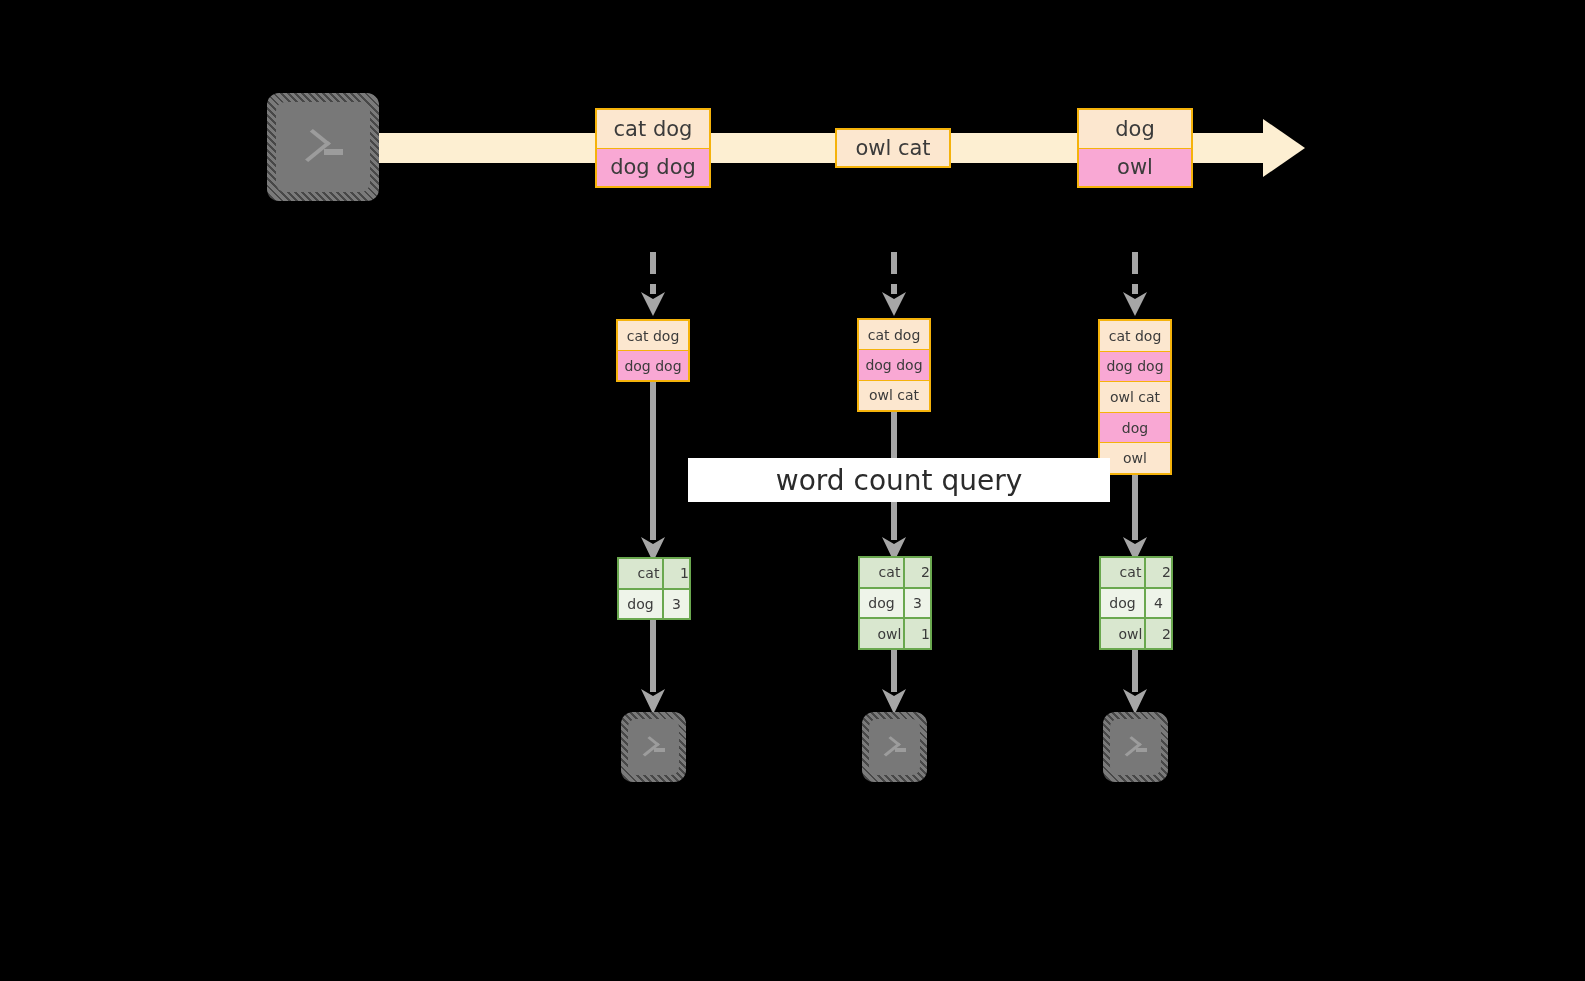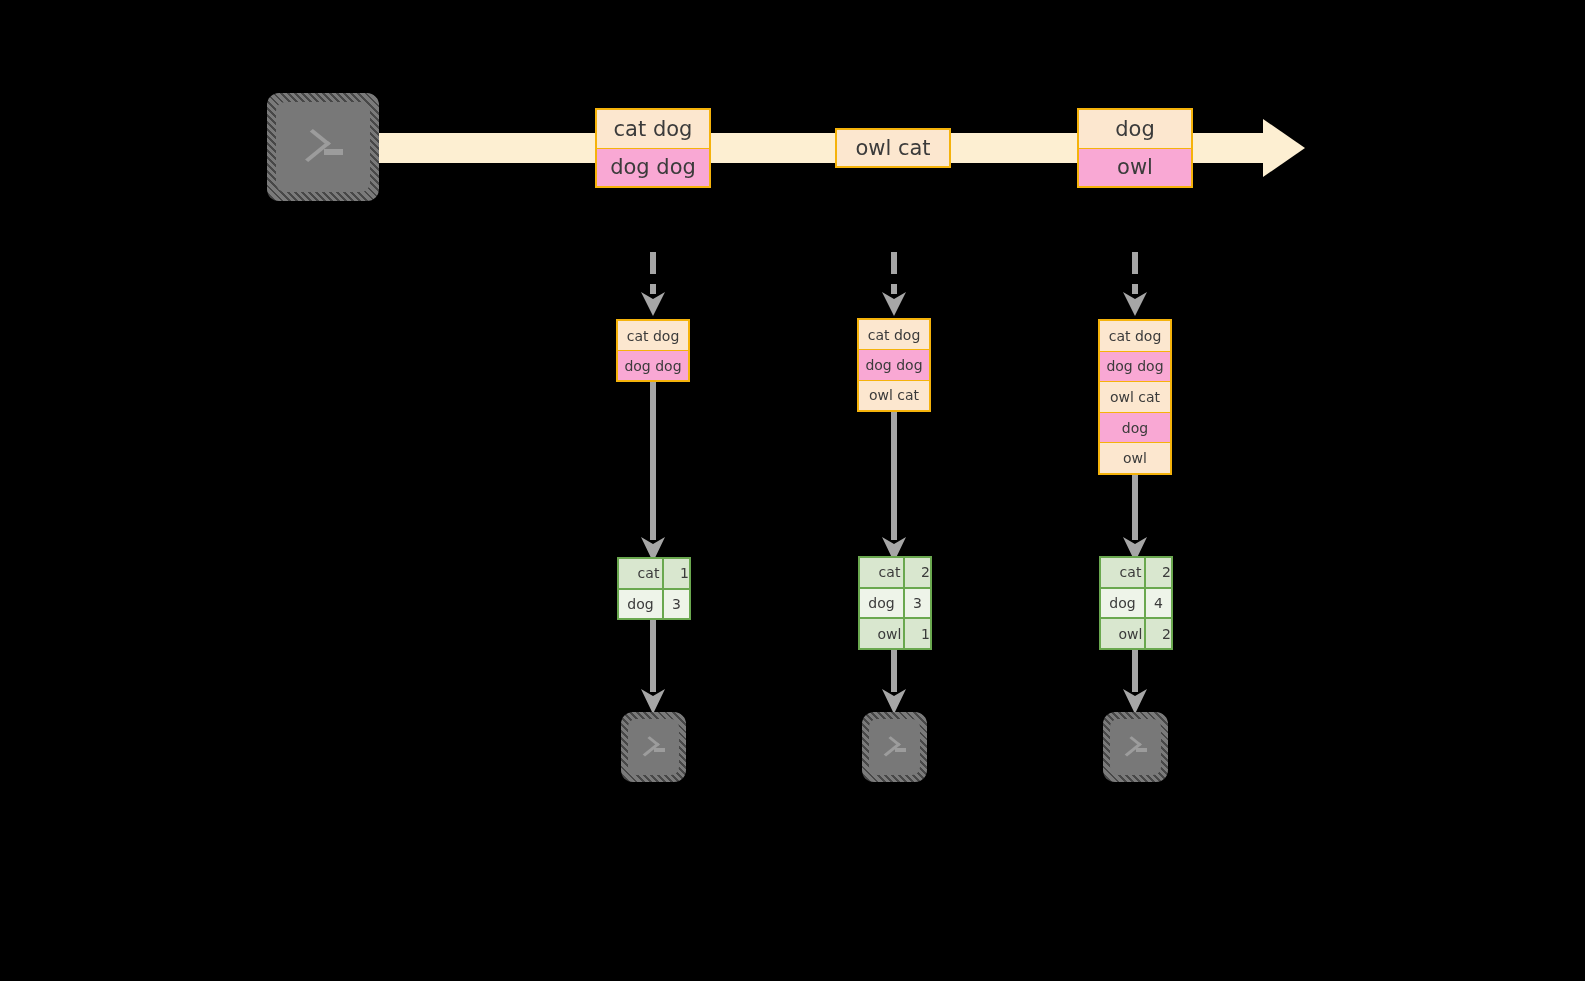--- a/index.html
+++ b/index.html
@@ -217,20 +217,23 @@
   </svg>
   <svg class="arrow-svg" style="left:879px; top:412px; width:30px; height:153px;" viewBox="0 0 30 153">
     <line x1="15" y1="0" x2="15" y2="128" stroke="#a6a6a6" stroke-width="6"></line>
     <path d="M15 150 L3 125 L15 132 L27 125 Z" fill="#a6a6a6"></path>
   </svg>
   <svg class="arrow-svg" style="left:1120px; top:475px; width:30px; height:90px;" viewBox="0 0 30 90">
     <line x1="15" y1="0" x2="15" y2="65" stroke="#a6a6a6" stroke-width="6"></line>
     <path d="M15 87 L3 62 L15 69 L27 62 Z" fill="#a6a6a6"></path>
   </svg>
 
+  <div class="query-banner" style="left:688px; top:458px; width:422px; height:44px;">
+    <span>word count query</span>
+  </div>
 
   <div class="cnt-table" style="left:617px; top:557px; width:74px; height:63px;">
     <div class="cnt-row dark">
       <div class="cnt-word">cat</div>
       <div class="cnt-num">1</div>
     </div>
     <div class="cnt-row light">
       <div class="cnt-word">dog</div>
       <div class="cnt-num">3</div>
     </div>

